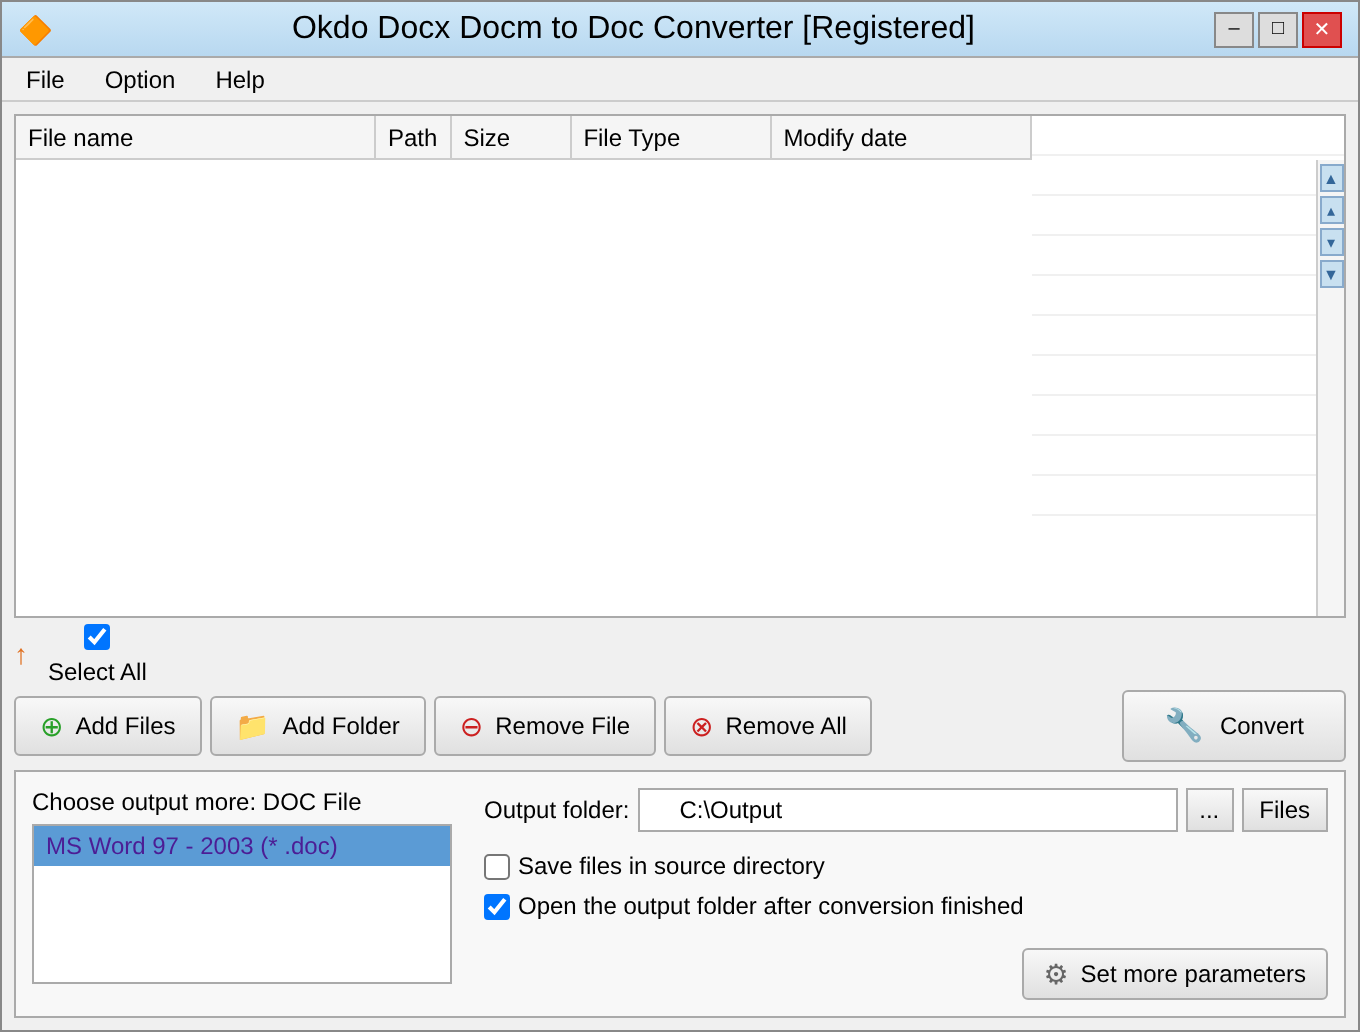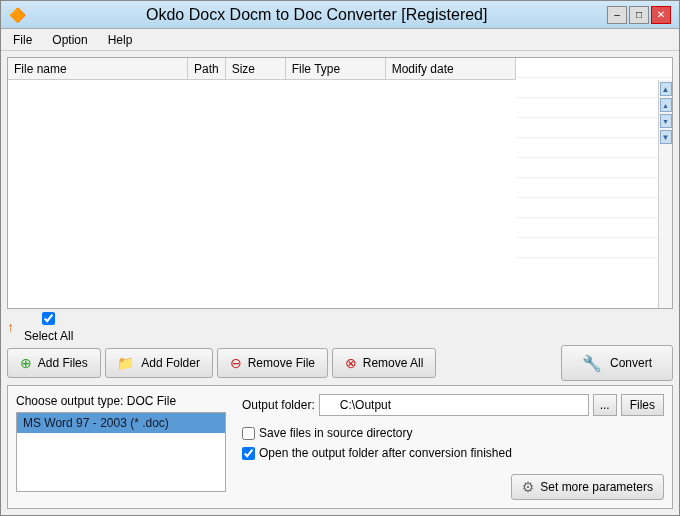--- a/index.html
+++ b/index.html
@@ -45,21 +45,21 @@
     .btn-remove-all .btn-icon { color: #cc2020; font-size: 14px; }
     .btn-convert { margin-left: auto; height: 36px; padding: 0 20px; background: linear-gradient(to bottom, #f8f8f8, #e0e0e0); border: 1px solid #aaa; border-radius: 3px; cursor: pointer; display: flex; align-items: center; gap: 8px; }
     .btn-convert .btn-icon { font-size: 16px; }
 
     .bottom-panel { border: 1px solid #aaa; background: #f8f8f8; padding: 8px; display: flex; gap: 16px; }
 
     .output-type-section { width: 210px; }
     .output-type-label { margin-bottom: 4px; color: #000; }
     .output-type-list { border: 1px solid #aaa; background: #fff; height: 80px; overflow-y: auto; }
     .output-type-item { padding: 3px 6px; cursor: pointer; color: #000; }
-    .output-type-item.selected { background: #5b9bd5; color: #0f172a; }
+    .output-type-item.selected { background: #5b9bd5; color: #4c1d95; }
 
     .output-settings { flex: 1; display: flex; flex-direction: column; gap: 2px; }
     .output-folder-row { display: flex; align-items: center; gap: 4px; margin-bottom: 6px; }
     .output-folder-label { color: #000; white-space: nowrap; }
     .output-folder-input { flex: 1; height: 22px; border: 1px solid #aaa; padding: 2px 20px; background: #fff; }
     .btn-dots { height: 22px; padding: 0 4px; border: 1px solid #aaa; background: linear-gradient(to bottom, #f8f8f8, #e0e0e0); cursor: pointer; min-width: 24px; }
     .btn-open { height: 22px; padding: 0 8px; border: 1px solid #aaa; background: linear-gradient(to bottom, #f8f8f8, #e0e0e0); cursor: pointer; }
 
     .checkbox-row { display: flex; align-items: center; gap: 4px; margin: 2px 0; }
     .checkbox-row input[type=checkbox] { cursor: pointer; }
@@ -147,21 +147,21 @@
       </button>
       <button class="btn-convert" style="margin-left:auto;">
         <span class="btn-icon">🔧</span>
         <span>Convert</span>
       </button>
     </div>
 
     <div class="bottom-panel">
 
       <div class="output-type-section">
-        <div class="output-type-label">Choose output type:  DOC File</div>
+        <div class="output-type-label">Choose output more:  DOC File</div>
         <div class="output-type-list">
           <div class="output-type-item selected">MS Word 97 - 2003 (* .doc)</div>
         </div>
       </div>
 
       <div class="output-settings">
         <div class="output-folder-row">
           <span class="output-folder-label">Output folder:</span>
           <input type="text" class="output-folder-input" value="C:\Output" style="">
           <button class="btn-dots">...</button>

